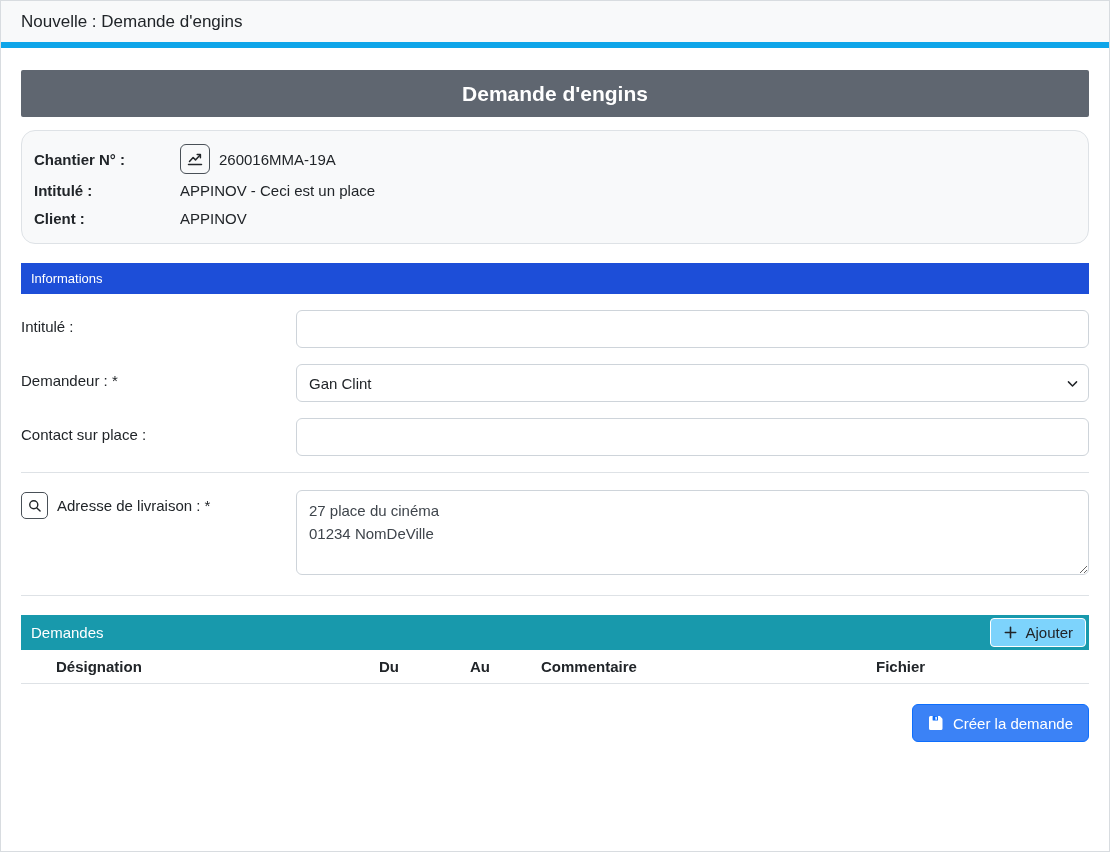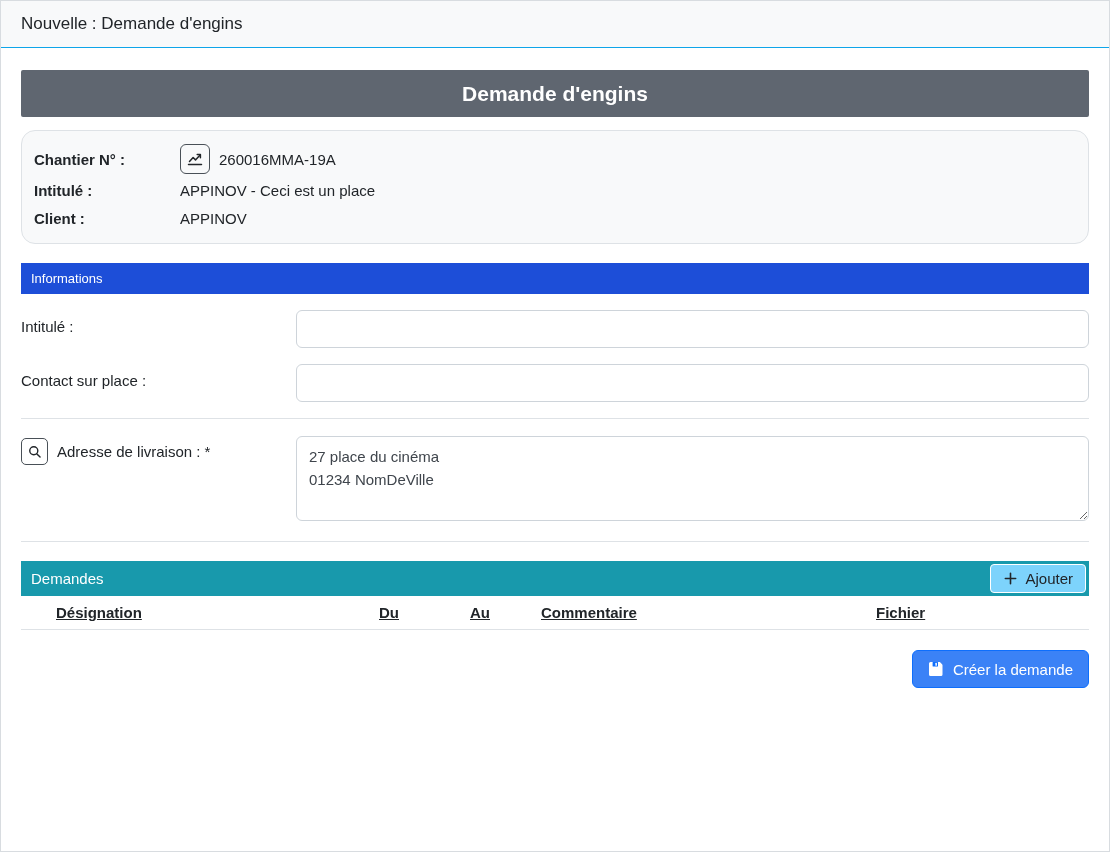--- a/index.html
+++ b/index.html
@@ -5,21 +5,21 @@
   * { box-sizing: border-box; }
   html,body { margin:0; padding:0; }
   body {
     width:1110px; height:852px;
     font-family:"Liberation Sans", sans-serif;
     color:#212529; background:#fff;
     border:1px solid #d8dce0;
     overflow:hidden;
   }
   .topbar {
-    height:47px; background:#f8f9fa; border-bottom:1px solid #0ea5e9;
+    height:47px; background:#f8f9fa; border-bottom:6px solid #0ea5e9;
     display:flex; align-items:center; padding:0 20px;
     font-size:17px; font-weight:500; color:#212529;
   }
   .content { padding:0 20px; }
   .banner {
     margin-top:22px; height:47px; background:#5f6670; border-radius:2px;
     color:#fff; font-size:21px; font-weight:700;
     display:flex; align-items:center; justify-content:center;text-align:right;
   }
   .info-box {
@@ -70,21 +70,21 @@
     margin-top:19px; height:35px; background:#1899ac; color:#fff;
     display:flex; align-items:center; padding:0 3px 0 10px; font-size:15px;
   }
   .demandes-title { flex:1; }
   .add-btn {
     background:#7dd3fc; border:1px solid #fff; border-radius:4px;
     height:29px; padding:0 12px; font-size:15px; font-family:inherit;
     color:#212529; display:inline-flex; align-items:center; gap:7px; cursor:pointer;
   }
   .thead { display:flex; height:34px; align-items:center;
-    border-bottom:1px solid #dee2e6; font-weight:700; font-size:15px;text-decoration:underline; }
+    border-bottom:1px solid #dee2e6; font-weight:700; font-size:15px; }
   .th-designation { width:338px; padding-left:35px; }
   .th-du { width:91px; padding-left:20px; }
   .th-au { width:91px; padding-left:20px; }
   .th-commentaire { width:335px; }
   .th-fichier { flex:1; }
   .footer-actions { display:flex; justify-content:flex-end; margin-top:20px; }
   .create-btn {
     background:#3b82f6; color:#fff; border:1px solid #0d6efd; border-radius:6px;
     height:38px; padding:0 15px; font-size:15px; font-family:inherit;
     display:inline-flex; align-items:center; gap:9px; cursor:pointer;
@@ -131,20 +131,33 @@
     <span>Informations</span>
   </div>
 
   <div class="form-row">
     <label class="form-label">Intitulé :</label>
     <div class="form-field">
       <input class="txt-input" type="text" style="">
     </div>
   </div>
 
+  <div class="form-row">
+    <label class="form-label">Demandeur : *</label>
+    <div class="form-field">
+      <select class="sel-input">
+        <option>Gan Clint</option>
+      </select>
+      <span class="sel-chevron">
+        <svg width="13" height="13" viewBox="0 0 16 16" fill="none" stroke="#212529" stroke-width="1.8" stroke-linecap="round" stroke-linejoin="round">
+          <path d="M3 6l5 5 5-5"></path>
+        </svg>
+      </span>
+    </div>
+  </div>
 
   <div class="form-row">
     <label class="form-label">Contact sur place :</label>
     <div class="form-field">
       <input class="txt-input" type="text" style="">
     </div>
   </div>
 
   <hr class="divider">
 

